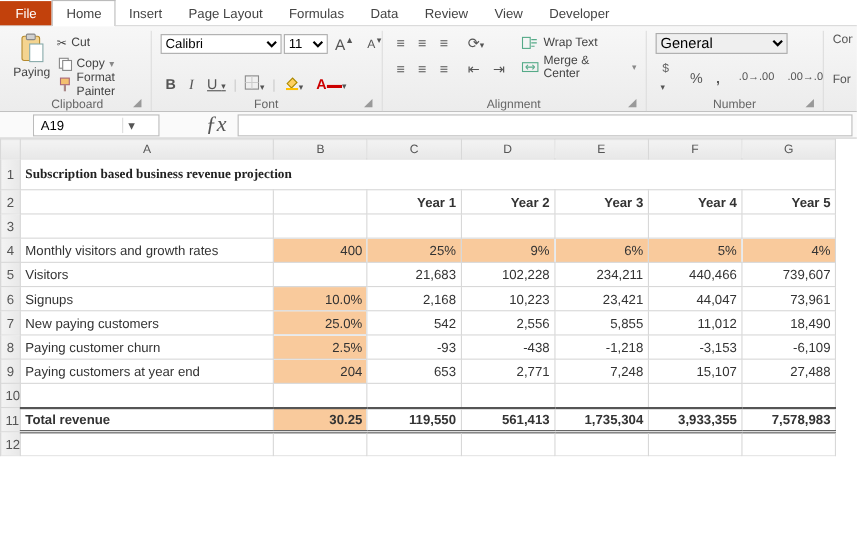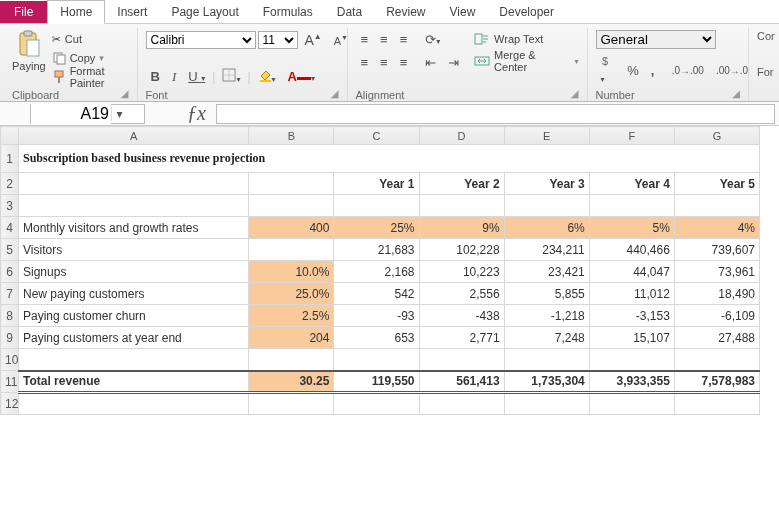--- a/index.html
+++ b/index.html
@@ -1,40 +1,40 @@
 <!DOCTYPE html>
 <html><head>
 <meta charset="utf-8">
 <style>
   * { box-sizing: border-box; }
   body { margin:0; font-family: "Segoe UI", Tahoma, sans-serif; font-size:12px; background:#fff; color:#333; }
   .ribbon-tabs { display:flex; align-items:flex-end; background:#fff; border-bottom:1px solid #ccc; height:24px; }
   .tab { padding:4px 12px; font-size:12px; cursor:pointer; color:#444; }
-  .tab.file { background:#be185d; color:#fff; padding:4px 14px; }
+  .tab.file { background:#c2410c; color:#fff; padding:4px 14px; }
   .tab.active { background:#fff; border:1px solid #bbb; border-bottom:1px solid #fff; margin-bottom:-1px; font-weight:normal; color:#444; }
   .ribbon { display:flex; align-items:stretch; background:linear-gradient(#f7f7f7,#ececec); padding:4px 4px 0 4px; border-bottom:1px solid #bbb; height:78px; }
   .group { border-right:1px solid #ddd; padding:2px 8px 0 8px; display:flex; flex-direction:column; justify-content:space-between; min-width:60px; }
   .group-body { display:flex; gap:6px; align-items:flex-start; }
-  .group-label { font-size:11px; color:#666; padding-top:2px; border-top:0; position:relative; }
+  .group-label { text-align:center; font-size:11px; color:#666; padding-top:2px; border-top:0; position:relative; }
   .group-label .dialog { position:absolute; right:0; bottom:2px; font-size:10px; color:#999;}
   .paste-btn { display:flex; flex-direction:column; align-items:center; font-size:11px; color:#444; }
   .icon-svg { display:inline-flex; align-items:center; justify-content:center; }
   .mini-row { display:flex; align-items:center; gap:4px; font-size:11px; color:#444; height:18px; }
   .btstack { display:flex; flex-direction:column; gap:1px; }
   select.font-name, select.font-size { font-size:12px; background:#fff; border:1px solid #aaa; }
   .font-name { width:110px; }
   .font-size { width:40px; }
   .rbtns { display:flex; gap:2px; align-items:center; }
   .ribbon-btn { padding:1px 4px; color:#555; font-size:13px; border:1px solid transparent; border-radius:2px; cursor:pointer; }
   .truncated { white-space:nowrap; overflow:hidden; }
 
   
   .fxbar { display:flex; align-items:center; border-bottom:1px solid #ccc; height:24px; background:#fafafa; }
   .namebox { display:flex; align-items:center; border:1px solid #bbb; margin:2px 2px 2px 30px; background:#fff; width:115px; height:20px; }
-  .namebox input { border:none; width:80px; font-size:16px; padding-left:6px; outline:none;text-align:right; }
+  .namebox input { border:none; width:80px; font-size:12px; padding-left:6px; outline:none; }
   .namebox .dd { width:16px; text-align:center; color:#555; border-left:1px solid #ddd;}
   .fx { padding:0 10px; font-style:italic; font-family:"Cambria Math","Times New Roman",serif; font-size:20px; color:#555;}
   .formula-input { flex:1; border:1px solid #bbb; height:20px; margin:2px 4px 2px 0; background:#fff; }
 
   
   .grid-wrap { overflow:hidden; }
   table.sheet { border-collapse:collapse; table-layout:fixed; width:760px; }
   .sheet th, .sheet td { border:1px solid #d8d8d8; height:22px; font-size:12px; padding:0 4px; white-space:nowrap; overflow:hidden; }
   .sheet thead th { background:linear-gradient(#f3f3f3,#e8e8e8); font-weight:normal; color:#555; text-align:center; font-size:11px; height:18px;}
   .rowhdr { background:linear-gradient(to right,#f3f3f3,#e8e8e8); text-align:center; font-size:10px; color:#555; width:18px; }

